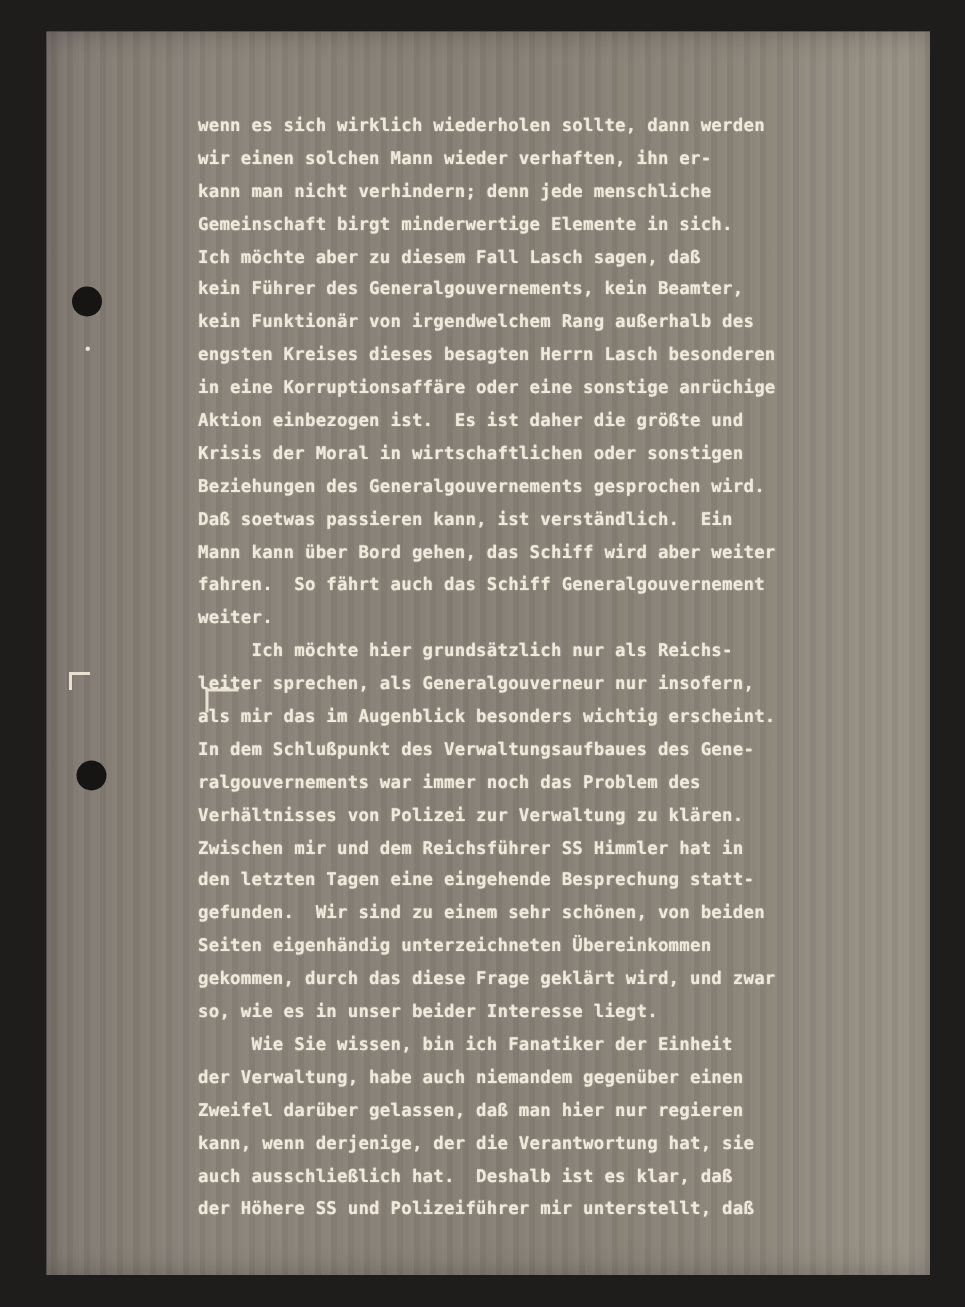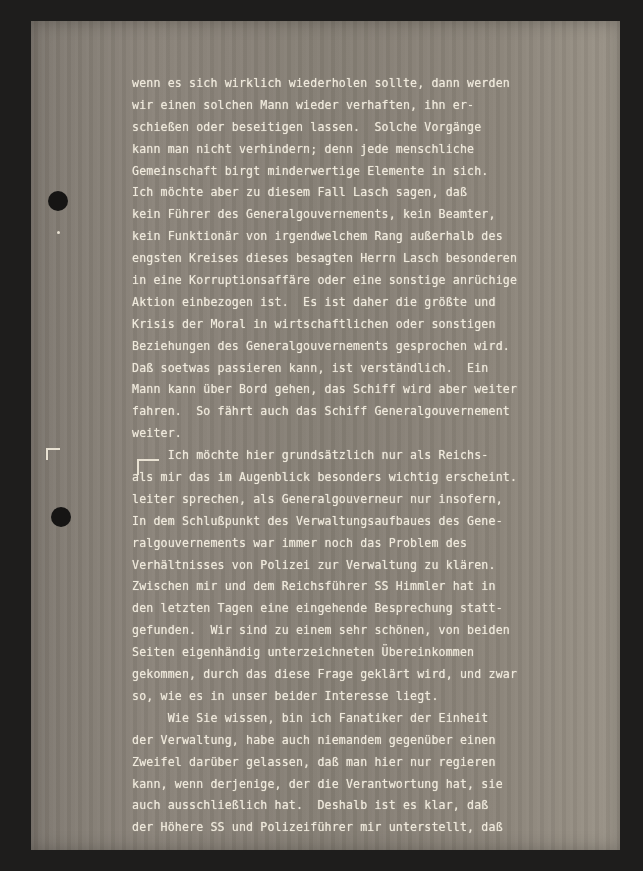--- a/index.html
+++ b/index.html
@@ -67,21 +67,21 @@
       border-top: 2px solid #e8e1d2;
     }
     .text-block {
       position: absolute;
       left: 101px;
       top: 52px;
       width: 470px;
     }
     .line {
       font-family: "DejaVu Sans Mono", "Liberation Mono", monospace;
-      font-weight: normal;
+      font-weight: bold;
       font-size: 11.6px;
       letter-spacing: 0.15px;
       color: #efe9dc;
       white-space: pre;
       height: 21.9px;
       line-height: 21.9px;
       text-shadow: 0 0 1px rgba(255,250,235,0.6);
     }
   </style>
 </head>
@@ -92,38 +92,37 @@
 <div class="paper">
   <div class="punch-hole top"></div>
   <div class="speck"></div>
   <div class="margin-mark"></div>
   <div class="punch-hole bottom"></div>
   <div class="para-mark"></div>
 
   <div class="text-block">
     <div class="line">wenn es sich wirklich wiederholen sollte, dann werden</div>
     <div class="line">wir einen solchen Mann wieder verhaften, ihn er-</div>
-    <div class="line">schießen oder beseitigen lassen.  Solche Vorgänge</div>
     <div class="line">kann man nicht verhindern; denn jede menschliche</div>
     <div class="line">Gemeinschaft birgt minderwertige Elemente in sich.</div>
     <div class="line">Ich möchte aber zu diesem Fall Lasch sagen, daß</div>
     <div class="line">kein Führer des Generalgouvernements, kein Beamter,</div>
     <div class="line">kein Funktionär von irgendwelchem Rang außerhalb des</div>
     <div class="line">engsten Kreises dieses besagten Herrn Lasch besonderen</div>
     <div class="line">in eine Korruptionsaffäre oder eine sonstige anrüchige</div>
     <div class="line">Aktion einbezogen ist.  Es ist daher die größte und</div>
     <div class="line">Krisis der Moral in wirtschaftlichen oder sonstigen</div>
     <div class="line">Beziehungen des Generalgouvernements gesprochen wird.</div>
     <div class="line">Daß soetwas passieren kann, ist verständlich.  Ein</div>
     <div class="line">Mann kann über Bord gehen, das Schiff wird aber weiter</div>
     <div class="line">fahren.  So fährt auch das Schiff Generalgouvernement</div>
     <div class="line">weiter.</div>
     <div class="line">     Ich möchte hier grundsätzlich nur als Reichs-</div>
+    <div class="line">leiter sprechen, als Generalgouverneur nur insofern,</div>
     <div class="line">als mir das im Augenblick besonders wichtig erscheint.</div>
-    <div class="line">leiter sprechen, als Generalgouverneur nur insofern,</div>
     <div class="line">In dem Schlußpunkt des Verwaltungsaufbaues des Gene-</div>
     <div class="line">ralgouvernements war immer noch das Problem des</div>
     <div class="line">Verhältnisses von Polizei zur Verwaltung zu klären.</div>
     <div class="line">Zwischen mir und dem Reichsführer SS Himmler hat in</div>
     <div class="line">den letzten Tagen eine eingehende Besprechung statt-</div>
     <div class="line">gefunden.  Wir sind zu einem sehr schönen, von beiden</div>
     <div class="line">Seiten eigenhändig unterzeichneten Übereinkommen</div>
     <div class="line">gekommen, durch das diese Frage geklärt wird, und zwar</div>
     <div class="line">so, wie es in unser beider Interesse liegt.</div>
     <div class="line">     Wie Sie wissen, bin ich Fanatiker der Einheit</div>

